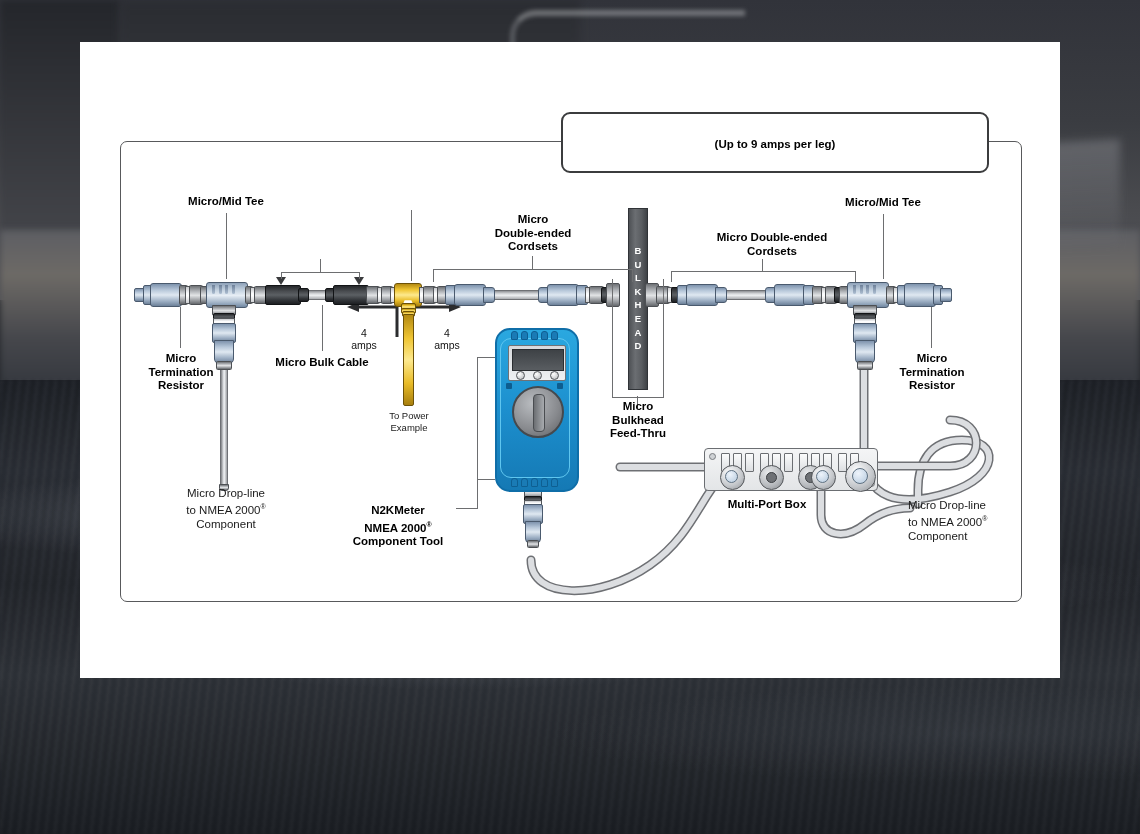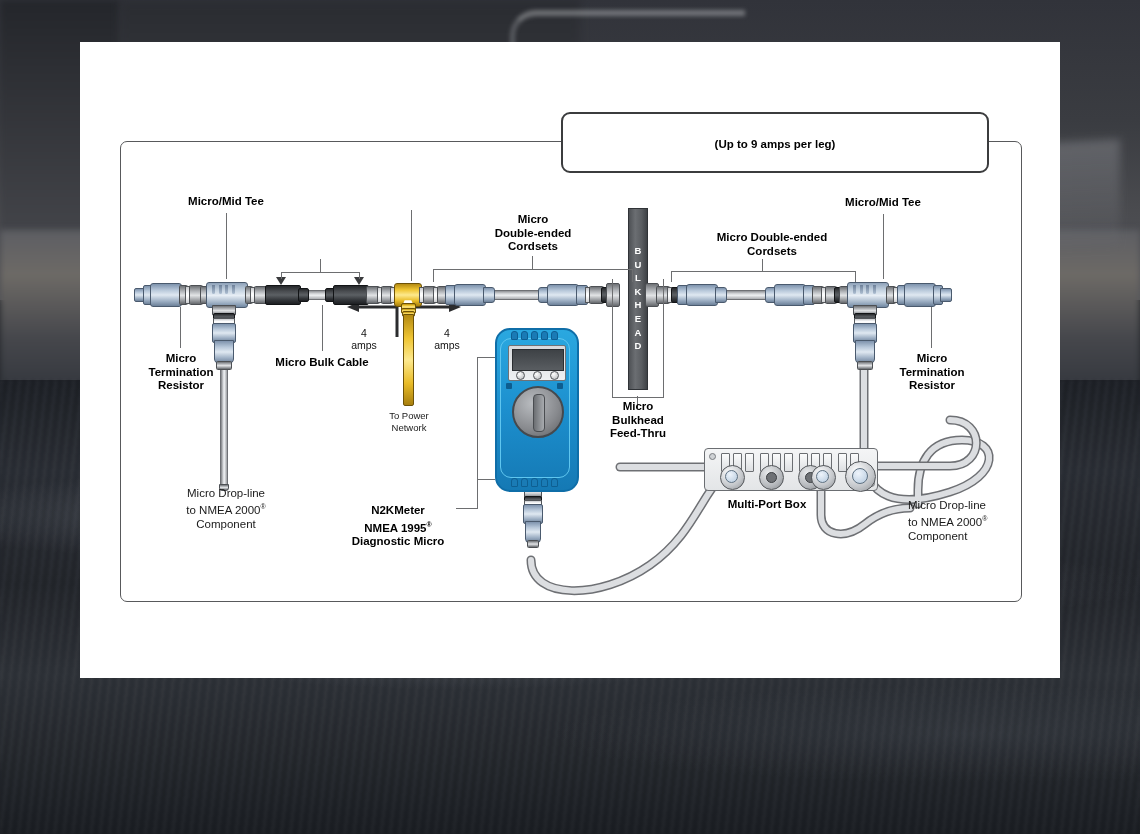--- a/index.html
+++ b/index.html
@@ -406,38 +406,38 @@
     <path d="M66,2 L66,34" stroke="#2b2c2e" stroke-width="3" fill="none"></path>
     <path d="M66,4 L106,4" stroke="#2b2c2e" stroke-width="3" fill="none"></path>
     <polygon points="116,4 104,-1 104,9" fill="#2b2c2e"></polygon>
   </svg>
   <div class="lbl-amp" style="left:341px;top:327px;width:46px;">4
 amps</div>
   <div class="lbl-amp" style="left:424px;top:327px;width:46px;">4
 amps</div>
 
   <div class="lbl-sm" style="left:370px;top:410px;width:78px;">To Power
-Network</div>
+Example</div>
 
   <div class="brk" style="left:612px;top:279px;width:50px;height:0px;
        border-top:none;border-left:1.3px solid #6d6e70;border-right:1.3px solid #6d6e70;height:118px;
        border-bottom:1.3px solid #6d6e70;"></div>
   <div class="ld ldv" style="left:637px;top:396px;height:12px;"></div>
   <div class="lbl" style="left:592px;top:400px;width:92px;">Micro
 Bulkhead
 Feed-Thru</div>
 
   <div class="lbl-reg" style="left:165px;top:486px;width:122px;"><span>Micro Drop-line
 to NMEA 2000</span><sup>®</sup><br><span>Component</span></div>
 
   <div class="lbl-reg" style="left:908px;top:498px;width:124px;text-align:left;"><span>Micro Drop-line
 to NMEA 2000</span><sup>®</sup><br><span>Component</span></div>
 
   <div class="lbl" style="left:342px;top:504px;width:112px;text-align:center;"><span>N2KMeter
-NMEA 1995</span><sup>®</sup><br><span>Diagnostic Micro</span></div>
+NMEA 2000</span><sup>®</sup><br><span>Component Tool</span></div>
   <div class="ld ldh" style="left:456px;top:508px;width:22px;"></div>
   <div class="ld ldv" style="left:477px;top:358px;height:150px;"></div>
   <div class="ld ldh" style="left:477px;top:357px;width:18px;"></div>
   <div class="ld ldh" style="left:477px;top:479px;width:18px;"></div>
 
   <div class="lbl" style="left:703px;top:498px;width:128px;">Multi-Port Box</div>
 
 </div>
 
 </body></html>

